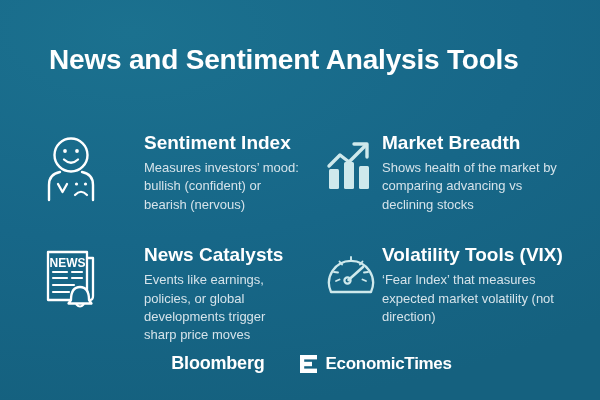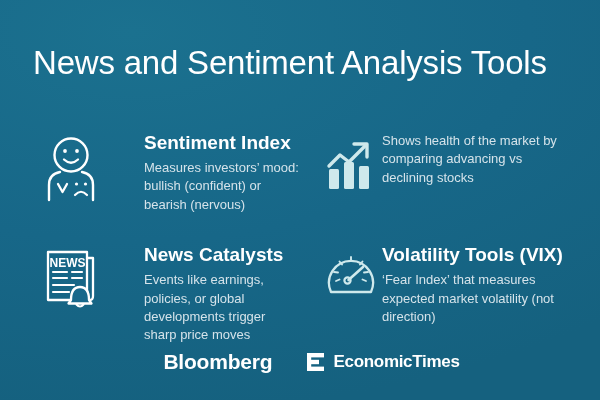--- a/index.html
+++ b/index.html
@@ -10,23 +10,23 @@
     background-image:
       radial-gradient(120% 95% at 22% 8%, #1b718f 0%, #176788 55%, #15617f 100%);
     color:#ffffff;
     overflow:hidden;
     position:relative;
   }
   .page { width:600px; height:400px; position:relative; }
 
   .title {
     position:absolute;
-    left:33px; top:44px;
-    font-size:33px;
-    font-weight:normal;
+    left:49px; top:44px;
+    font-size:28px;
+    font-weight:bold;
     letter-spacing:-0.2px;
     color:#ffffff;
     white-space:nowrap;
   }
 
   .grid {
     position:absolute;
     left:0; top:132px;
     width:600px;
   }
@@ -74,21 +74,21 @@
     align-items:center;
     justify-content:center;
     gap:34px;
   }
   .src-label {
     font-size:14.5px;
     color:#dfeaef;
     letter-spacing:0.1px;
   }
   .bloomberg {
-    font-size:21px;
+    font-size:18px;
     font-weight:bold;
     color:#ffffff;
     letter-spacing:-0.2px;
     padding-left:23px;
   }
   .et {
     display:flex;
     align-items:flex-end;
     gap:8px;
   }
@@ -140,20 +140,21 @@
         <div class="icon-wrap narrow">
           <svg width="52" height="58" viewBox="0 0 52 58">
             <path d="M4 30 L15 19 L24 26 L40 10" fill="none" stroke="#cfe9ec" stroke-width="3.4" stroke-linecap="round" stroke-linejoin="round"></path>
             <path d="M29 8 L42 8 L42 21" fill="none" stroke="#cfe9ec" stroke-width="3.4" stroke-linecap="round" stroke-linejoin="round"></path>
             <rect x="4" y="33" width="10" height="20" rx="1.5" fill="#cfe9ec"></rect>
             <rect x="19" y="26" width="10" height="27" rx="1.5" fill="#cfe9ec"></rect>
             <rect x="34" y="30" width="10" height="23" rx="1.5" fill="#cfe9ec"></rect>
           </svg>
         </div>
         <div class="txt">
+          <div class="card-title">Market Breadth</div>
           <div class="card-body">Shows health of the market by comparing advancing vs declining stocks</div>
         </div>
       </div>
 
     </div>
 
     <div class="row row-2">
 
       <div class="cell cell-left">
         <div class="icon-wrap">

